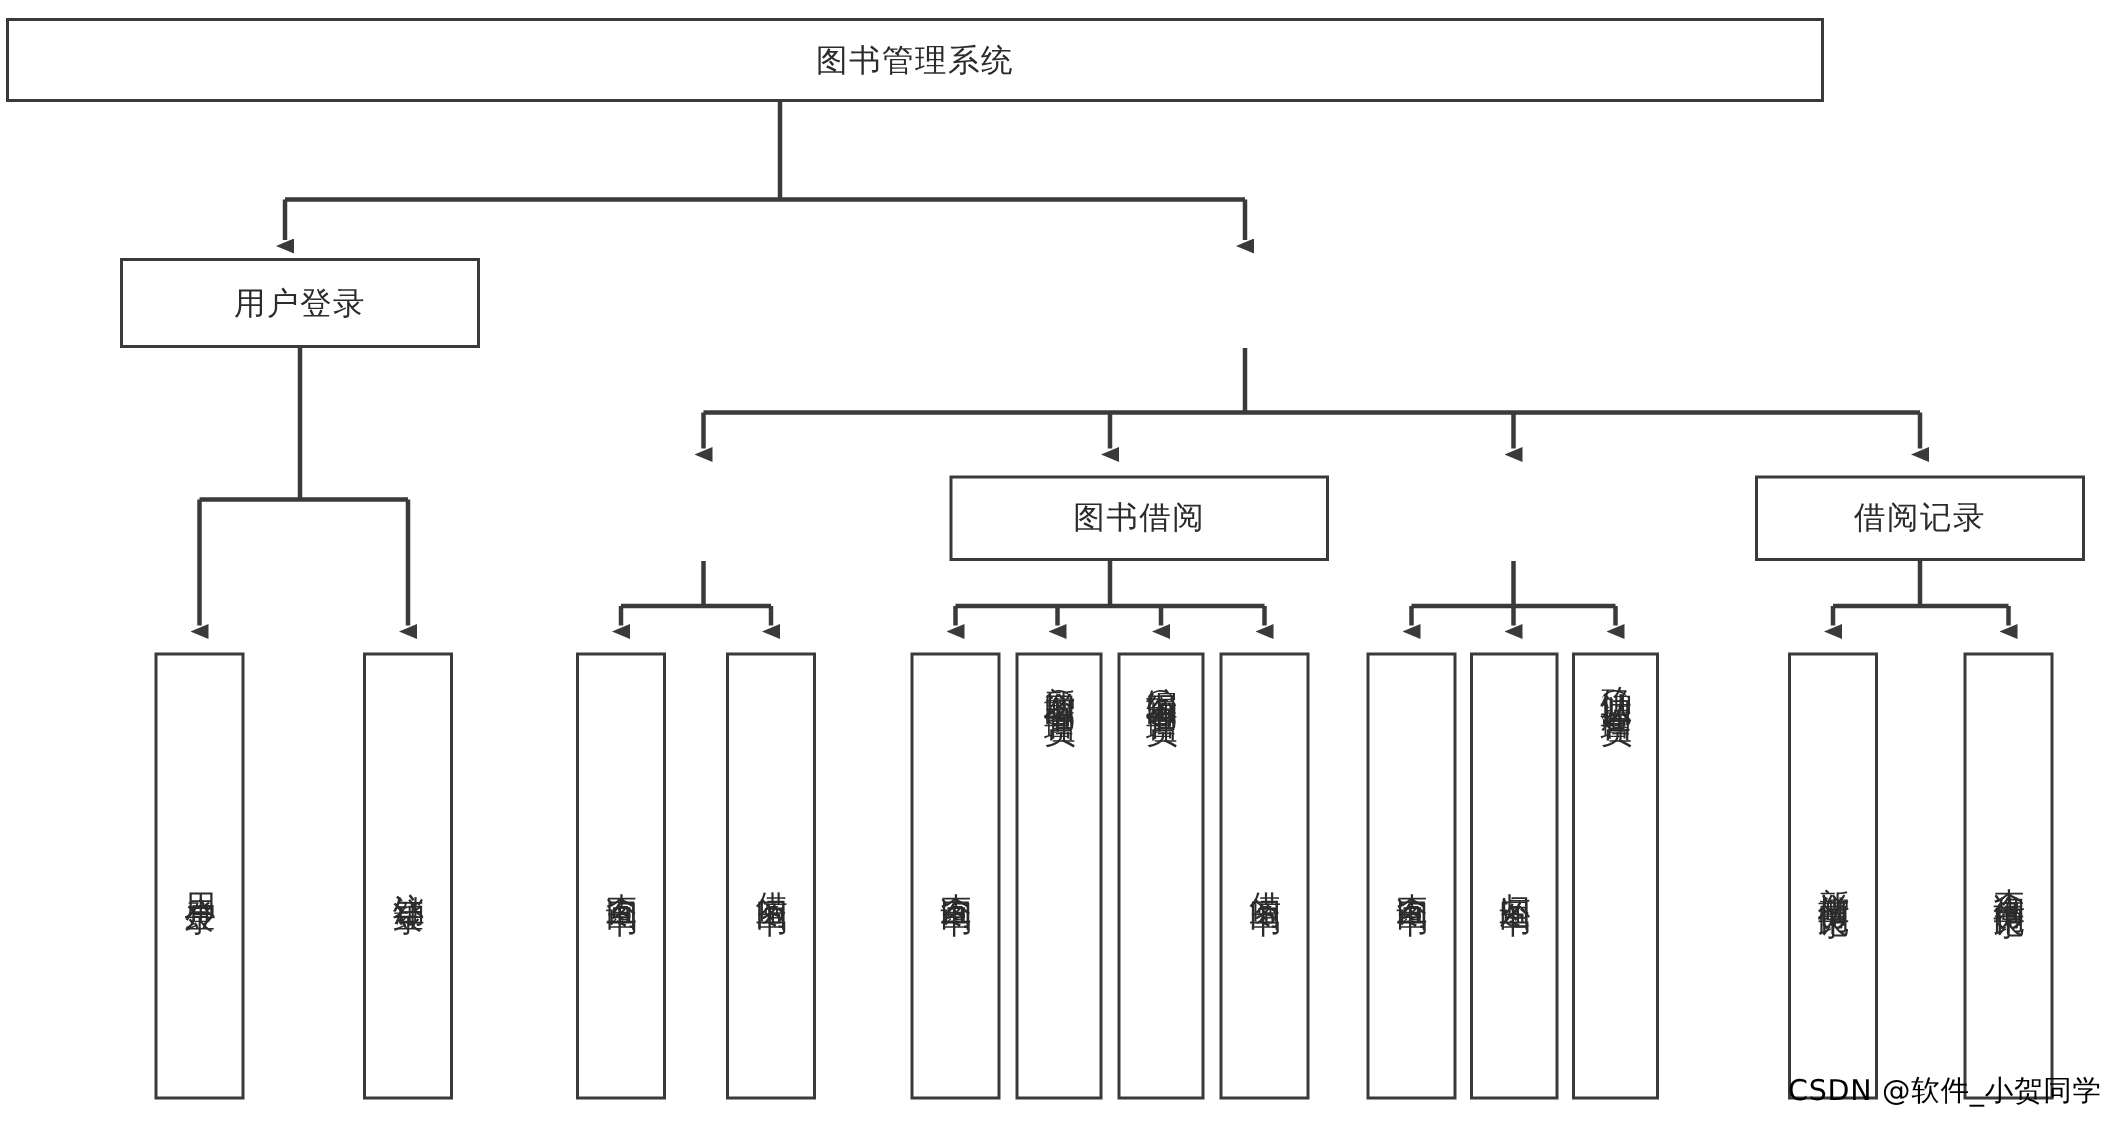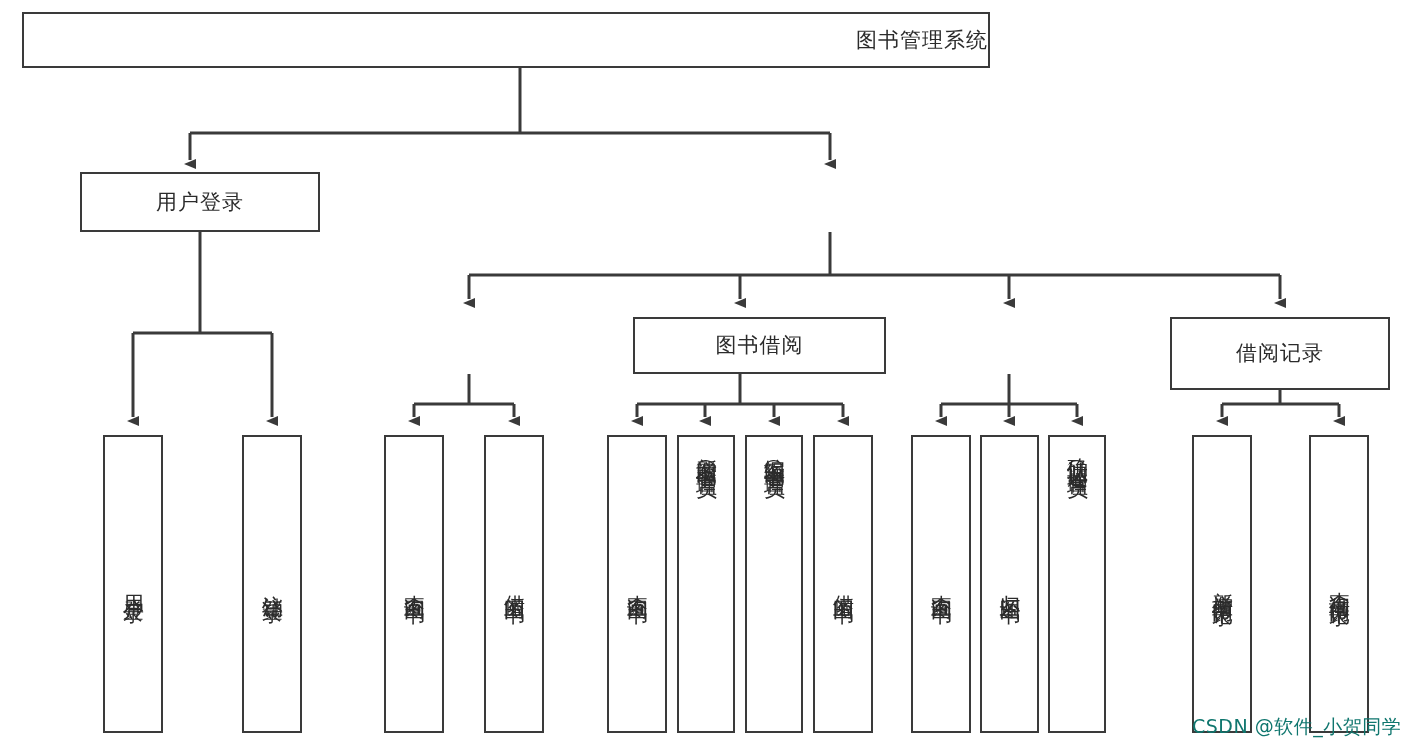--- a/index.html
+++ b/index.html
@@ -64,21 +64,21 @@
   .vert.center .node-label {
     margin-top: auto;
     margin-bottom: auto;
   }
   .vert.topalign {
     align-items: flex-start;
   }
   .watermark {
     position: absolute;
     font-size: 19px;
-    color: #0f766e;
+    color: #000000;
     white-space: nowrap;
     letter-spacing: 0.5px;
     font-family: "DejaVu Sans", "Liberation Sans", sans-serif;
   }
 </style>
 </head>
 <body>
 
 <div id="canvas">
 
@@ -125,32 +125,32 @@
       <path d="M1009,404 L1009,417" marker-end="url(#arrow)"></path>
       <path d="M1077,404 L1077,417" marker-end="url(#arrow)"></path>
 
       <path d="M1280,374 L1280,404"></path>
       <path d="M1222,404 L1339,404"></path>
       <path d="M1222,404 L1222,417" marker-end="url(#arrow)"></path>
       <path d="M1339,404 L1339,417" marker-end="url(#arrow)"></path>
     </g>
   </svg>
 
-  <div class="node horiz" style="left:22px; top:12px; width:968px; height:56px;justify-content:flex-end;">
+  <div class="node horiz" style="left:4px; top:12px; width:1212px; height:56px;">
     <span class="node-label">图书管理系统</span>
   </div>
 
   <div class="node horiz" style="left:80px; top:172px; width:240px; height:60px;">
     <span class="node-label">用户登录</span>
   </div>
 
   <div class="node horiz" style="left:633px; top:317px; width:253px; height:57px;justify-content:center;">
     <span class="node-label">图书借阅</span>
   </div>
-  <div class="node horiz" style="left:1170px; top:317px; width:220px; height:73px;">
+  <div class="node horiz" style="left:1170px; top:317px; width:220px; height:57px;">
     <span class="node-label">借阅记录</span>
   </div>
 
   <div class="node vert center" style="left:103px; top:435px; width:60px; height:298px;">
     <span class="node-label">用户登录</span>
   </div>
   <div class="node vert center" style="left:242px; top:435px; width:60px; height:298px;">
     <span class="node-label">注销登录</span>
   </div>
 

